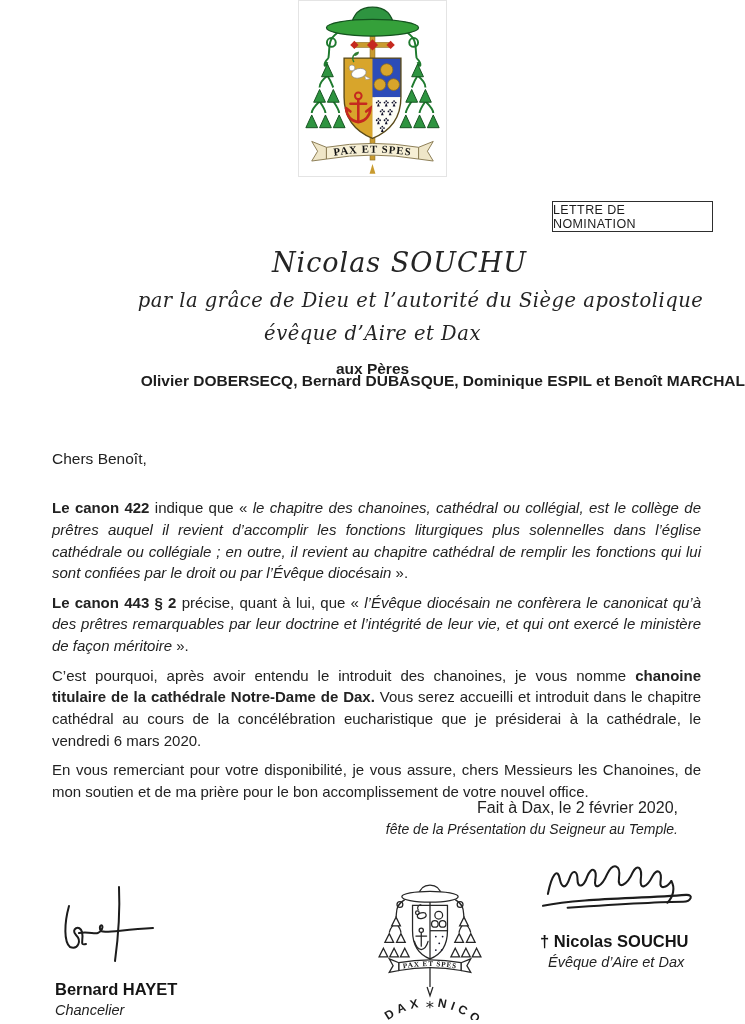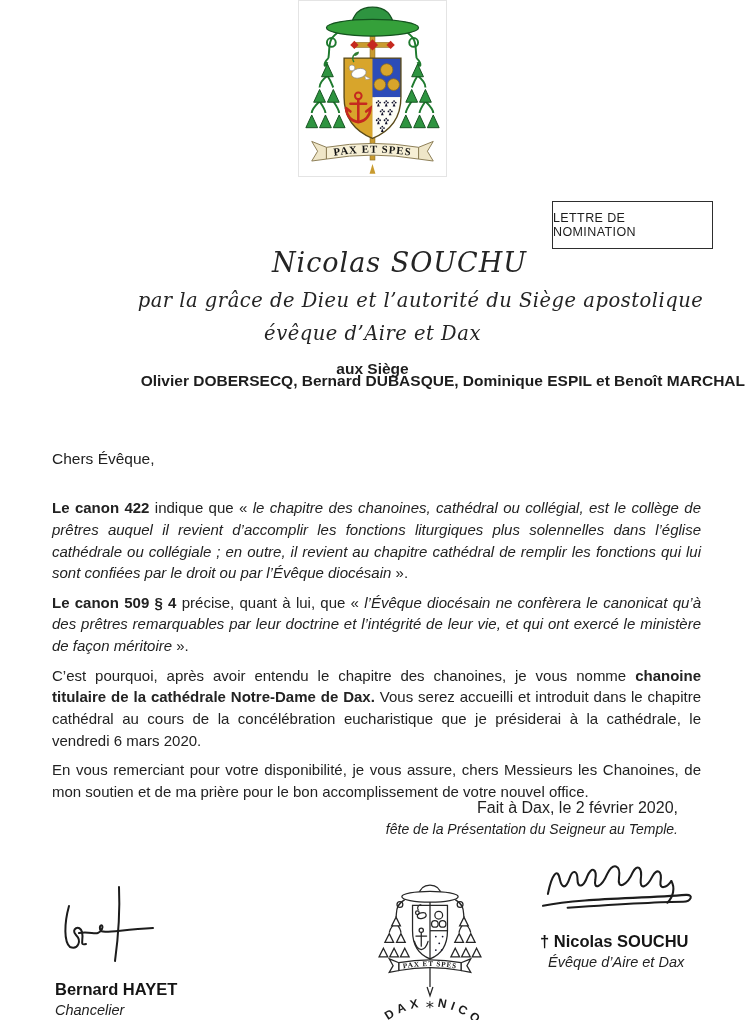--- a/index.html
+++ b/index.html
@@ -5,21 +5,21 @@
   html,body{margin:0;padding:0;background:#ffffff;}
   .page{position:relative;width:745px;height:1024px;background:#ffffff;overflow:hidden;
         font-family:"Liberation Sans","DejaVu Sans",sans-serif;color:#212121;}
 
   
   .arms-box{position:absolute;left:298px;top:0;width:149px;height:177px;
             border:1px solid #e4e4e4;box-sizing:border-box;background:#fff;}
   .arms-box svg{width:100%;height:100%;display:block;}
 
   
-  .badge{position:absolute;left:552px;top:201px;width:161px;height:48px;
+  .badge{position:absolute;left:552px;top:201px;width:161px;height:31px;
          border:1.5px solid #2e2e2e;box-sizing:border-box;display:flex;
          align-items:center;justify-content:center;font-size:12.5px;
          letter-spacing:.4px;color:#1c1c1c;}
 
   
   .script{position:absolute;left:0;width:745px;text-align:center;
           font-family:"DejaVu Serif",serif;font-style:italic;color:#242424;}
   .t-name{top:247px;font-size:27px;letter-spacing:1px;padding-left:27px;}
   .t-l2{top:289px;font-size:19.5px;letter-spacing:.5px;padding-left:48px;}
   .t-l3{top:322px;font-size:19.5px;letter-spacing:.5px;}
@@ -206,29 +206,29 @@
   </div>
 
   <div class="badge">
     <span>LETTRE DE NOMINATION</span>
   </div>
 
   <div class="script t-name">Nicolas SOUCHU</div>
   <div class="script t-l2">par la grâce de Dieu et l’autorité du Siège apostolique</div>
   <div class="script t-l3">évêque d’Aire et Dax</div>
 
-  <div class="center-bold aux">aux Siège</div>
+  <div class="center-bold aux">aux Pères</div>
   <div class="center-bold recipients">Olivier DOBERSECQ, Bernard DUBASQUE, Dominique ESPIL et Benoît MARCHAL</div>
 
-  <div class="salutation">Chers Évêque,</div>
+  <div class="salutation">Chers Benoît,</div>
 
   <div class="body-flow">
     <p><b>Le canon 422</b><span> indique que « </span><i>le chapitre des chanoines, cathédral ou collégial, est le collège de prêtres auquel il revient d’accomplir les fonctions liturgiques plus solennelles dans l’église cathédrale ou collégiale ; en outre, il revient au chapitre cathédral de remplir les fonctions qui lui sont confiées par le droit ou par l’Évêque diocésain</i><span> ».</span></p>
-    <p><b>Le canon 509 § 4</b><span> précise, quant à lui, que « </span><i>l’Évêque diocésain ne confèrera le canonicat qu’à des prêtres remarquables par leur doctrine et l’intégrité de leur vie, et qui ont exercé le ministère de façon méritoire</i><span> ».</span></p>
-    <p><span>C’est pourquoi, après avoir entendu le chapitre des chanoines, je vous nomme </span><b>chanoine titulaire de la cathédrale Notre-Dame de Dax.</b><span> Vous serez accueilli et introduit dans le chapitre cathédral au cours de la concélébration eucharistique que je présiderai à la cathédrale, le vendredi 6 mars 2020.</span></p>
+    <p><b>Le canon 443 § 2</b><span> précise, quant à lui, que « </span><i>l’Évêque diocésain ne confèrera le canonicat qu’à des prêtres remarquables par leur doctrine et l’intégrité de leur vie, et qui ont exercé le ministère de façon méritoire</i><span> ».</span></p>
+    <p><span>C’est pourquoi, après avoir entendu le introduit des chanoines, je vous nomme </span><b>chanoine titulaire de la cathédrale Notre-Dame de Dax.</b><span> Vous serez accueilli et introduit dans le chapitre cathédral au cours de la concélébration eucharistique que je présiderai à la cathédrale, le vendredi 6 mars 2020.</span></p>
     <p>En vous remerciant pour votre disponibilité, je vous assure, chers Messieurs les Chanoines, de mon soutien et de ma prière pour le bon accomplissement de votre nouvel office.</p>
   </div>
 
   <div class="dateline">
     <div class="d1">Fait à Dax, le 2 février 2020,</div>
     <div class="d2">fête de la Présentation du Seigneur au Temple.</div>
   </div>
 
   <div class="sig-left">
     <svg viewBox="0 0 110 80">

